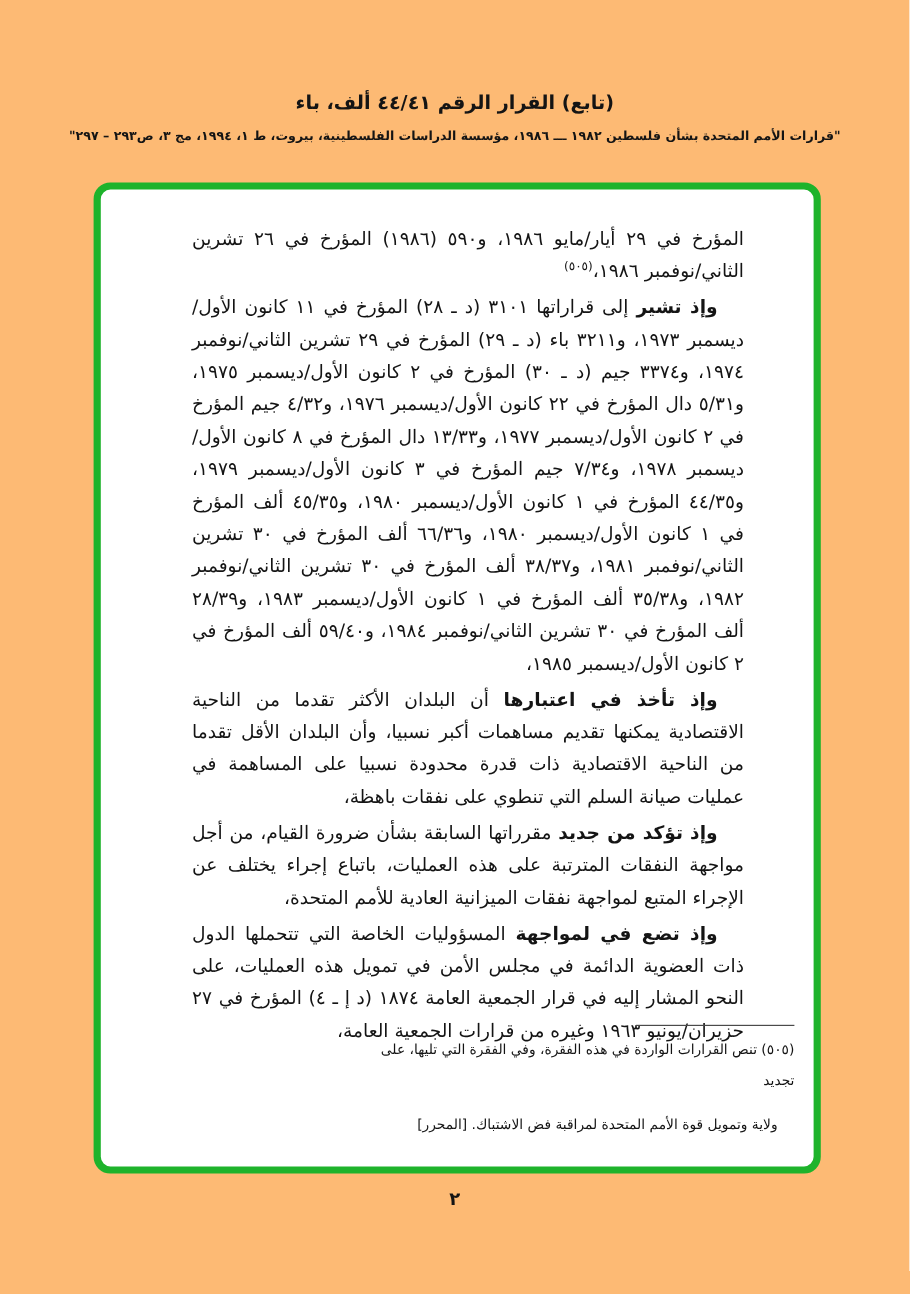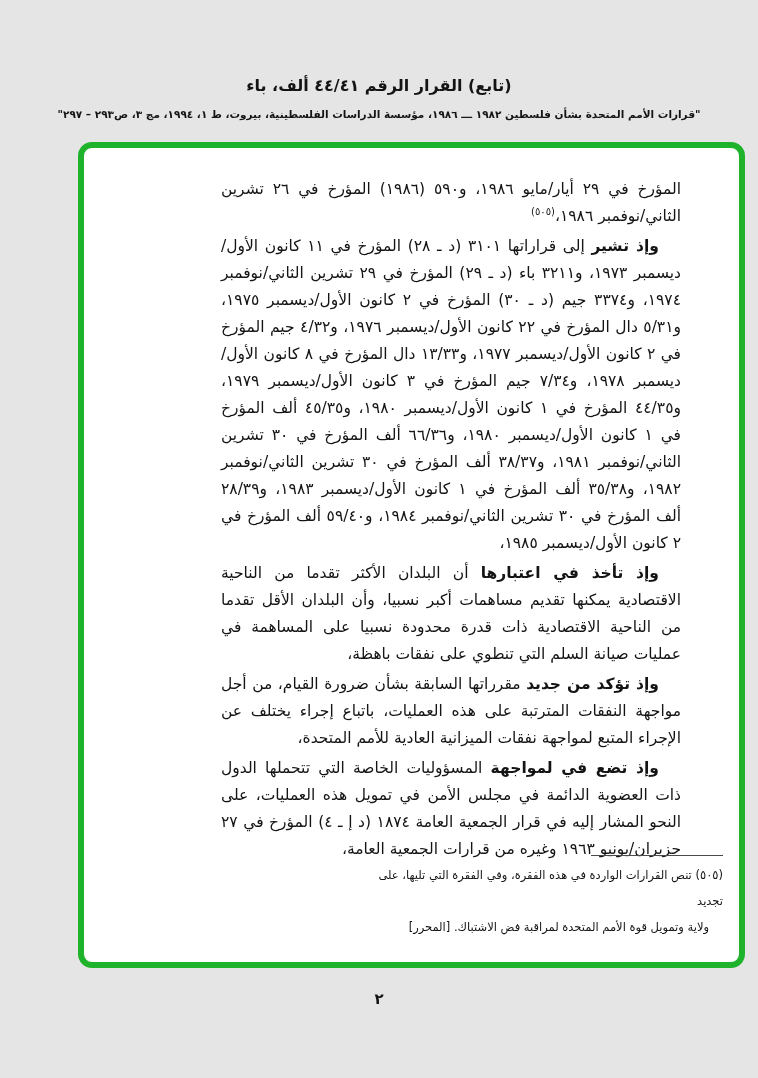--- a/index.html
+++ b/index.html
@@ -1,20 +1,20 @@
 <!DOCTYPE html>
 <html lang="ar" dir="rtl"><head>
 <meta charset="utf-8">
 <style>
   html, body { margin: 0; padding: 0; background: #ffffff; }
   .page {
     position: relative;
     width: 758px;
     height: 1078px;
-    background: #e5e5e5;
+    background: #fdba74;
     font-family: "DejaVu Sans", sans-serif;
     color: #141414;
     direction: rtl;
     overflow: hidden;
   }
   .doc-title {
     position: absolute;
     top: 76px; right: 0; left: 0;
     text-align: center;
     font-size: 16px;
@@ -24,22 +24,22 @@
   .doc-source {
     position: absolute;
     top: 108px; right: 50px; left: 50px;
     text-align: center;
     font-size: 10.5px;
     font-weight: bold;
     white-space: nowrap;
   }
   .doc-frame {
     position: absolute;
-    left: 78px; top: 142px;
-    width: 667px; height: 826px;
+    left: 78px; top: 152px;
+    width: 606px; height: 826px;
     box-sizing: border-box;
     border: 6px solid #1eb32b;
     border-radius: 14px;
     background: #ffffff;
   }
   .doc-body {
     position: absolute;
     top: 28px; right: 58px;
     width: 460px;
     font-size: 15.5px;
@@ -56,21 +56,21 @@
     width: 350px;
     font-size: 11.5px;
     line-height: 26px;
     text-align: right;
   }
   .footnote-rule {
     width: 132px;
     border-top: 1.5px solid #4a4a4a;
     margin: 0 0 6px 0; 
   }
-  .footnote-l2 { padding-right: 14px; }
+  .footnote-l2 { padding-right: 14px; margin-top: 11px; }
   .page-number {
     position: absolute;
     top: 990px; right: 0; left: 0;
     text-align: center;
     font-size: 15px;
     font-weight: bold;
   }
 </style>
 </head>
 <body>

